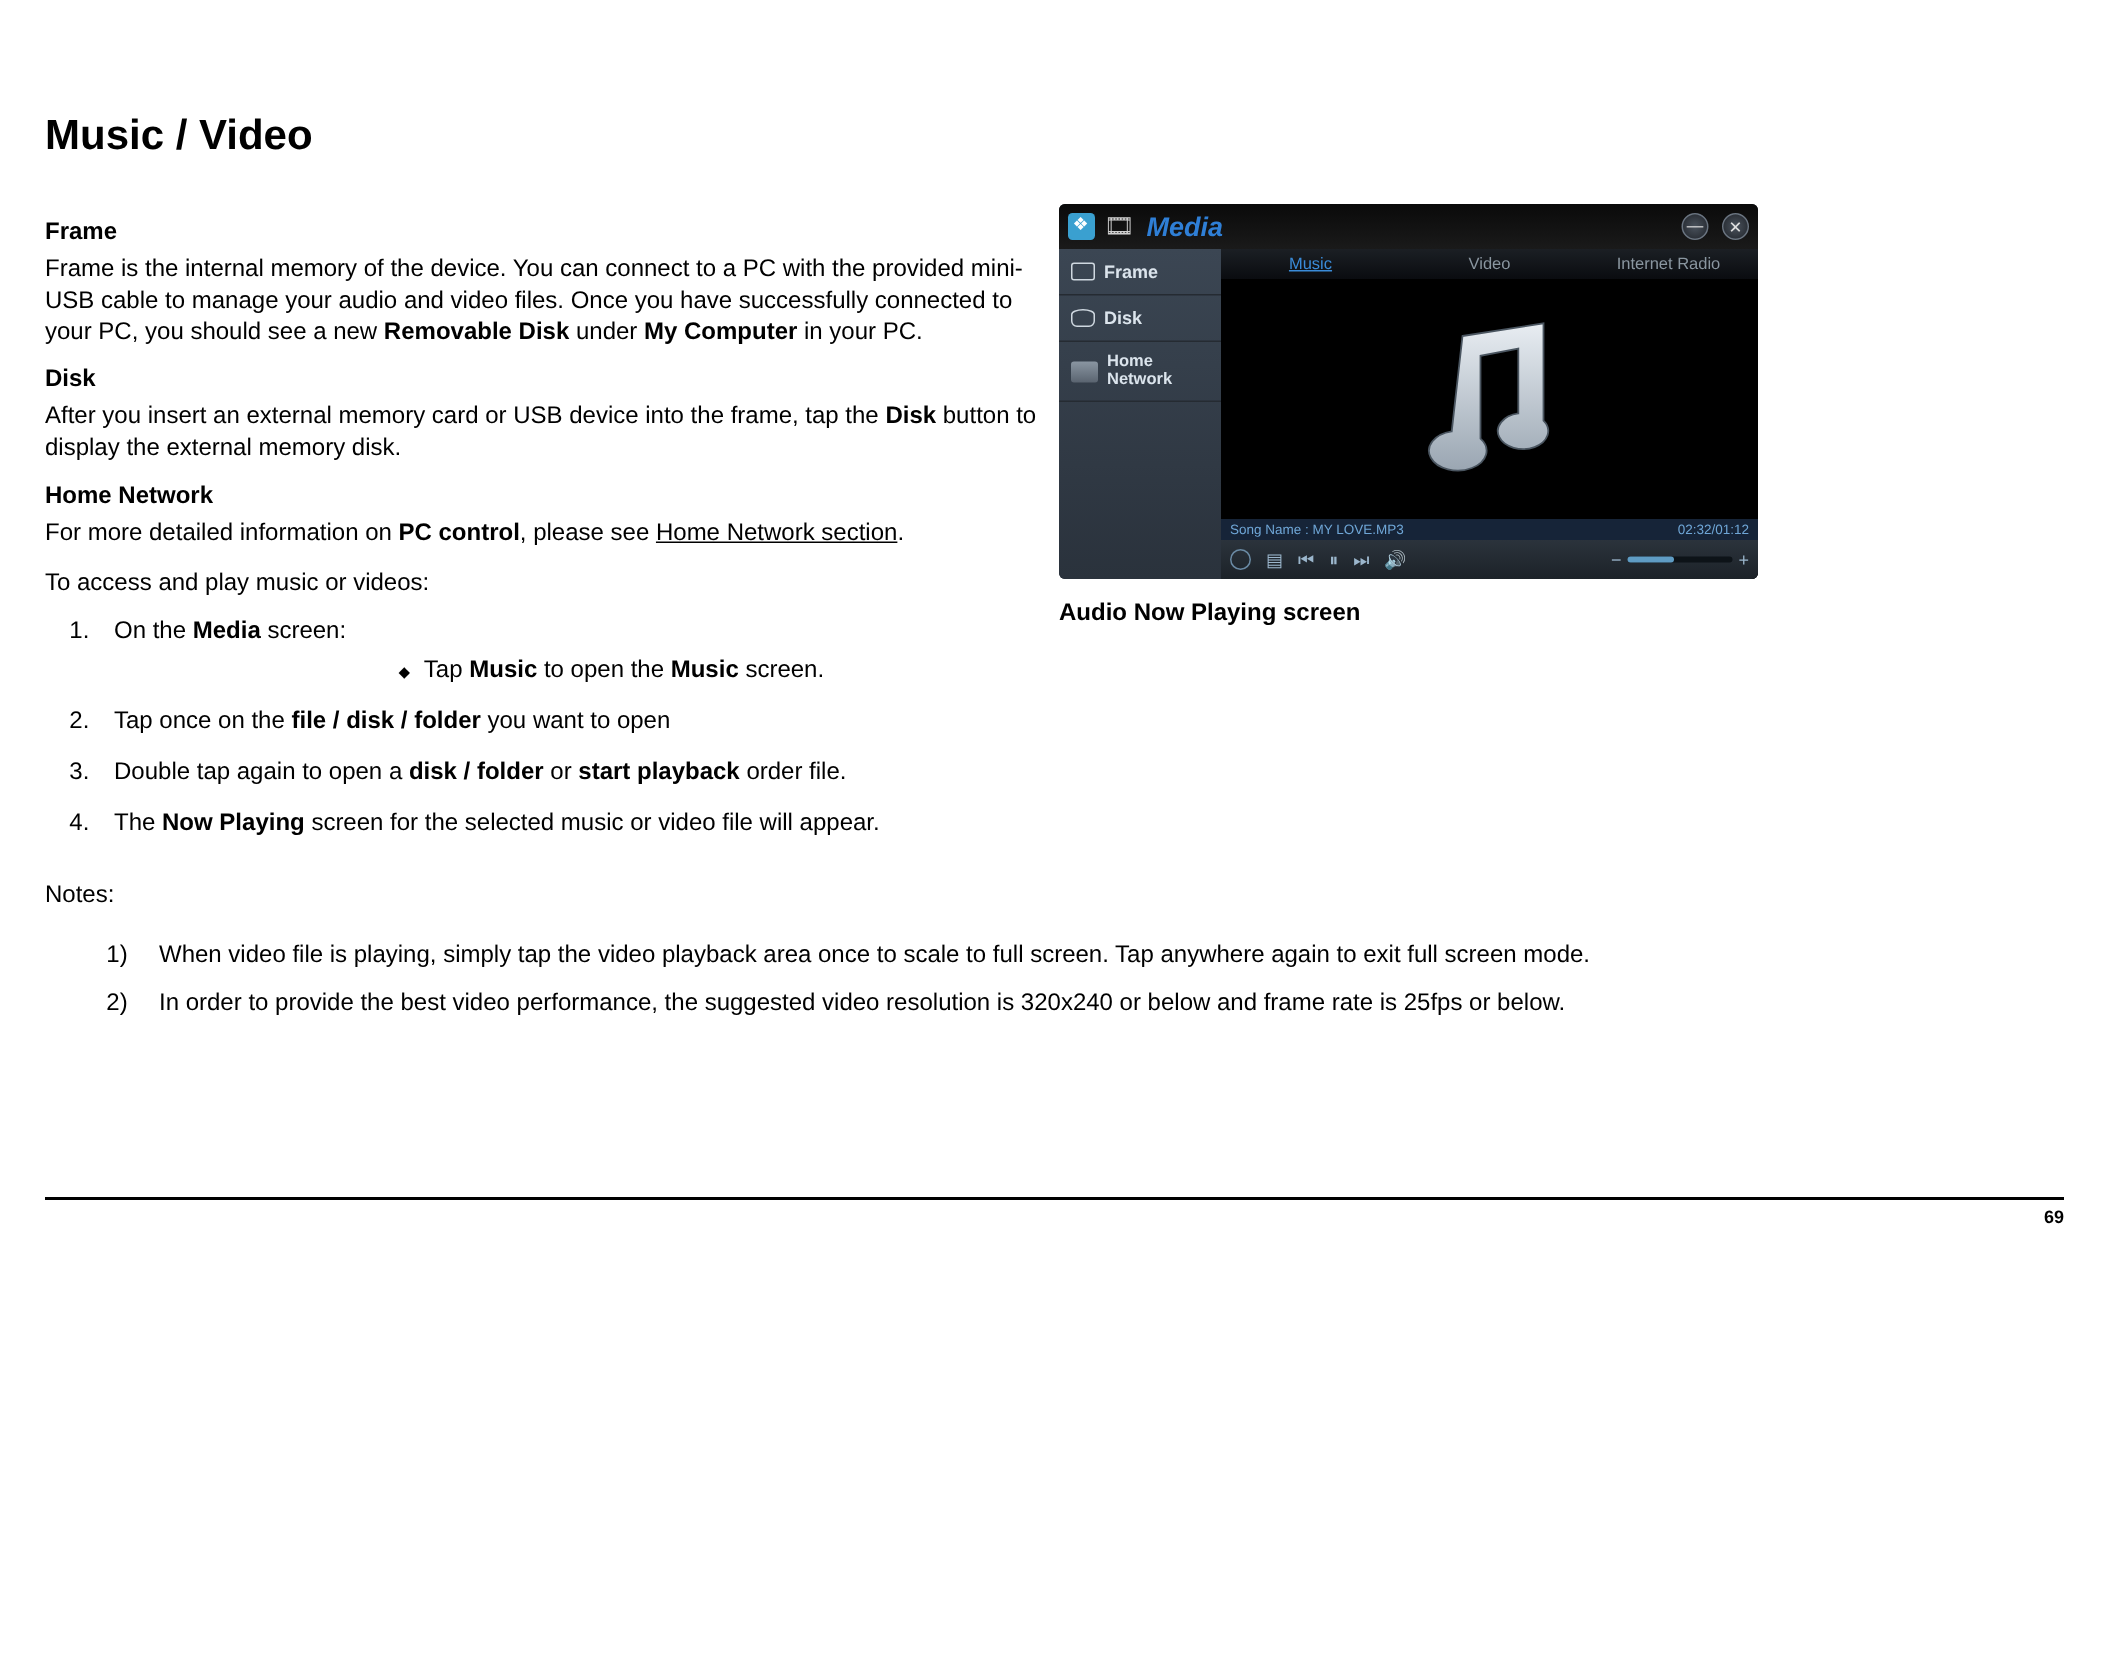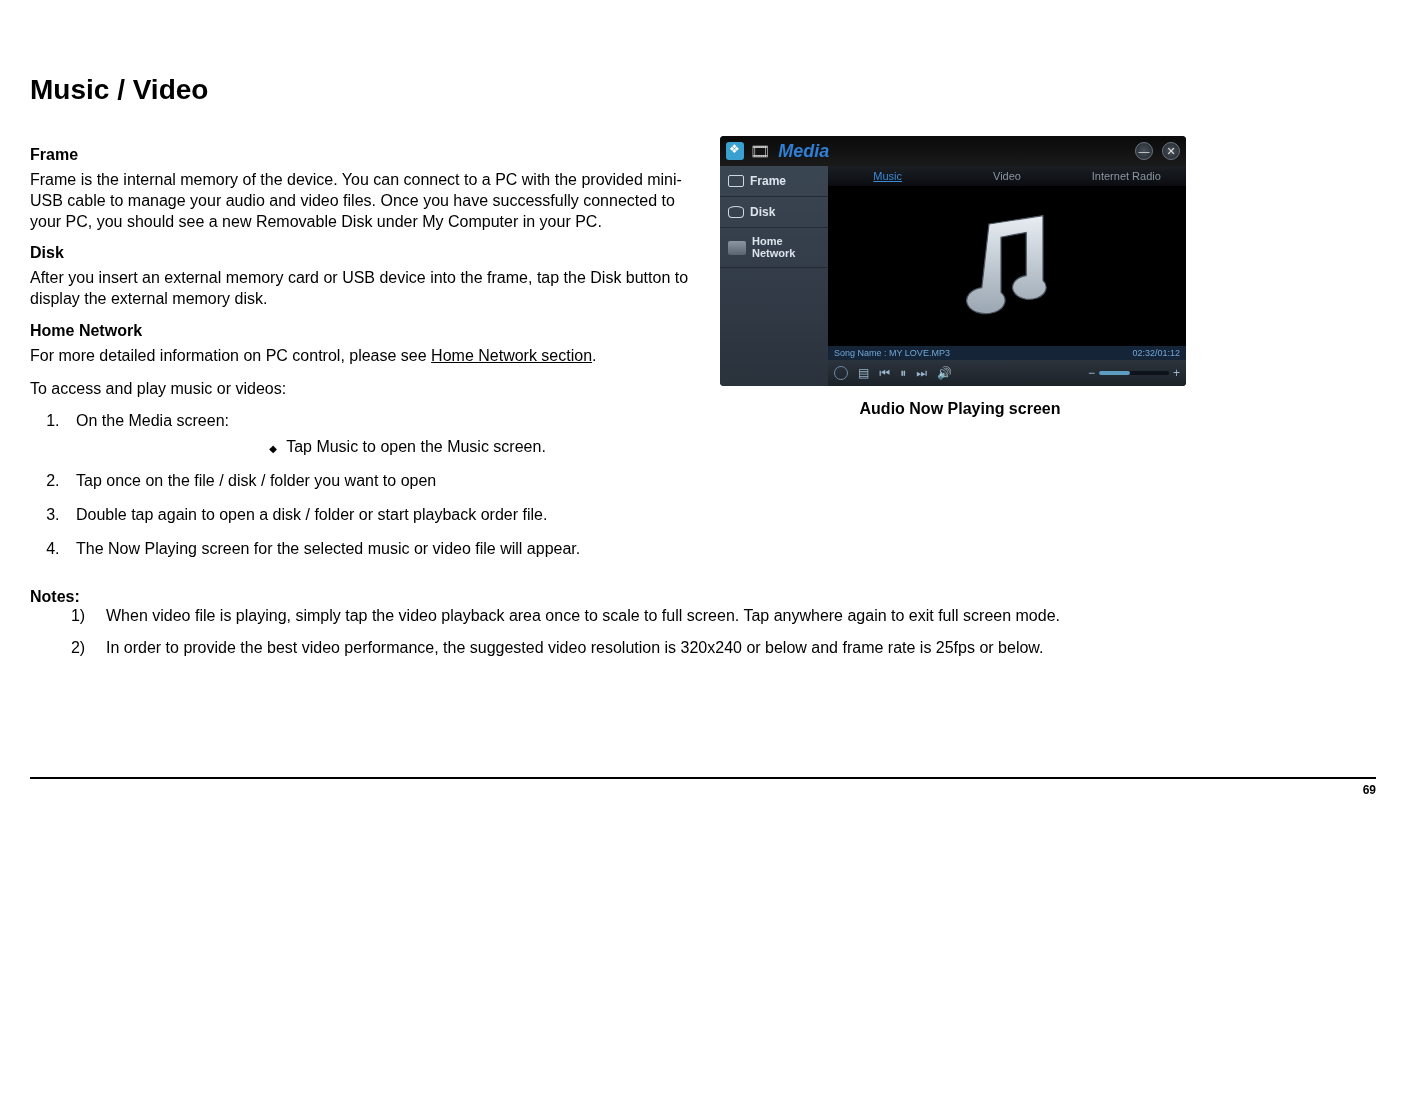--- a/index.html
+++ b/index.html
@@ -12,37 +12,37 @@
     width: 1406px;
     background: #fff;
   }
   .page-title {
     font-size: 28px;
     font-weight: bold;
     margin: 44px 0 30px 0;
   }
   .two-col {
     display: flex;
-    gap: 18px;
+    gap: 4px;
   }
   .left-col { flex: 0 0 672px; }
   .right-col { flex: 0 0 480px; margin-top: 0; }
   .sub-h { font-weight: bold; margin: 10px 0 6px 0; }
   .para { margin: 6px 0 12px 0; line-height: 1.3; }
   .link { text-decoration: underline; }
   ol.main-steps { margin: 4px 0 0 0; padding-left: 34px; }
   ol.main-steps > li { margin-bottom: 16px; padding-left: 12px; }
   ul.sub { list-style: none; padding-left: 28px; margin: 8px 0; text-align: center; }
   ul.sub li { margin: 8px 0; }
   ul.sub li::before { content: "◆"; font-size: 10px; display:inline-block; width: 26px; }
-  .notes-h { font-weight: bold; margin: 14px 0 1px 0; }
+  .notes-h { font-weight: normal; margin: 14px 0 22px 0; }
   ol.notes { margin: 0; padding-left: 64px; }
   ol.notes > li { margin-bottom: 14px; padding-left: 12px; list-style-type: decimal; }
   ol.notes > li::marker { content: counter(list-item) ")  "; }
-  .b { font-weight: normal; }
+  .b { font-weight: bold; }
 
   
   .device {
     width: 466px;
     background: #2a3038;
     border-radius: 4px;
     overflow: hidden;
     color: #cfd8e0;
     font-family: "Segoe UI", Arial, sans-serif;
     font-size: 12px;
@@ -76,21 +76,21 @@
   .art { flex:1; display:flex; align-items:center; justify-content:center; min-height:160px;}
   .note-glyph { position:relative; width:120px; height:120px; }
   .note-glyph svg { width:100%; height:100%; }
   .status { background:#162438; color:#6fa6d6; font-size:9px; padding:2px 6px; display:flex; justify-content:space-between;}
   .controls { display:flex; align-items:center; background:linear-gradient(#2b333c,#1c2228); height:26px; padding:0 6px; gap:10px;}
   .ctrl { color:#9bb6cc; font-size:12px; }
   .ctrl.disc { width:14px; height:14px; border-radius:50%; border:1px solid #6a8aa4; display:inline-block;}
   .vol { flex:0 0 auto; display:flex; align-items:center; gap:4px; margin-left:auto;}
   .vol-bar { width:70px; height:4px; background:#0d1318; border-radius:2px; position:relative;}
   .vol-bar::after { content:""; position:absolute; left:0; top:0; height:100%; width:45%; background:#5f9cc4; border-radius:2px;}
-  .caption { text-align:center; font-weight:bold; margin-top:14px; font-size:16px; }
+  .caption { font-weight:bold; margin-top:14px; font-size:16px; }
 
   .footer-line { border-top: 2px solid #000; margin-top: 120px; }
   .page-num { text-align: right; font-weight: bold; margin-top: 4px; font-size:12px; }
 </style>
 </head>
 <body>
 
 <div class="page-title">Music / Video</div>
 
 <div class="two-col">

